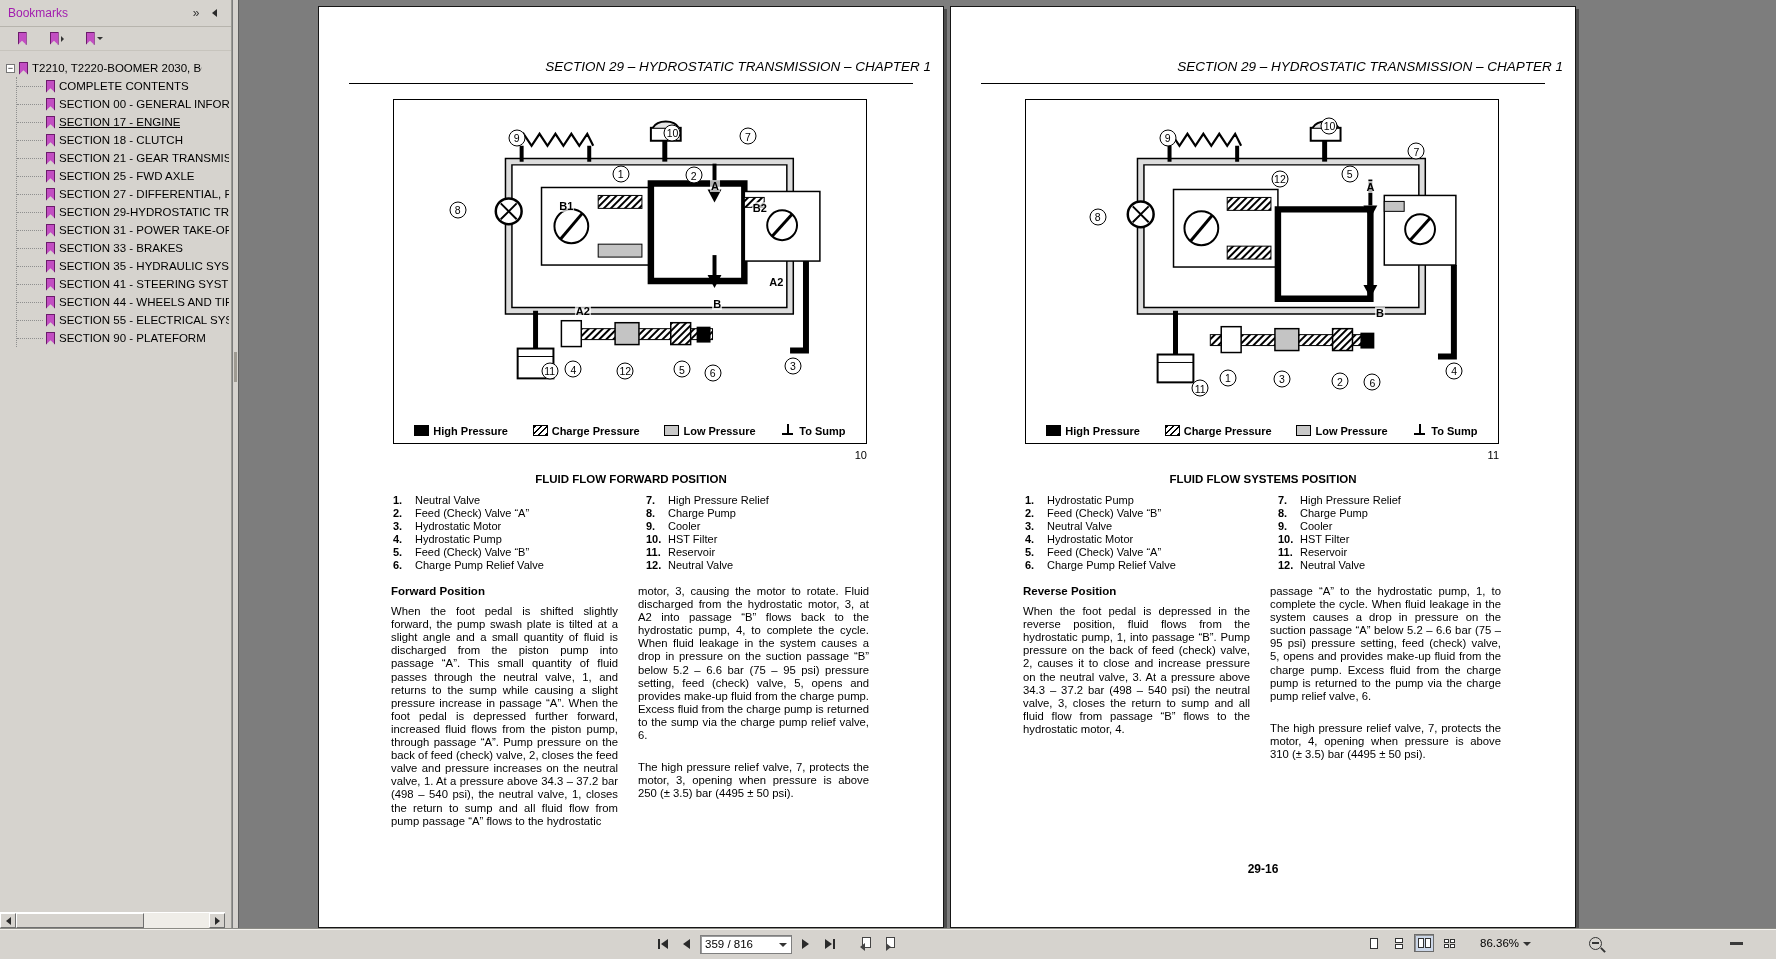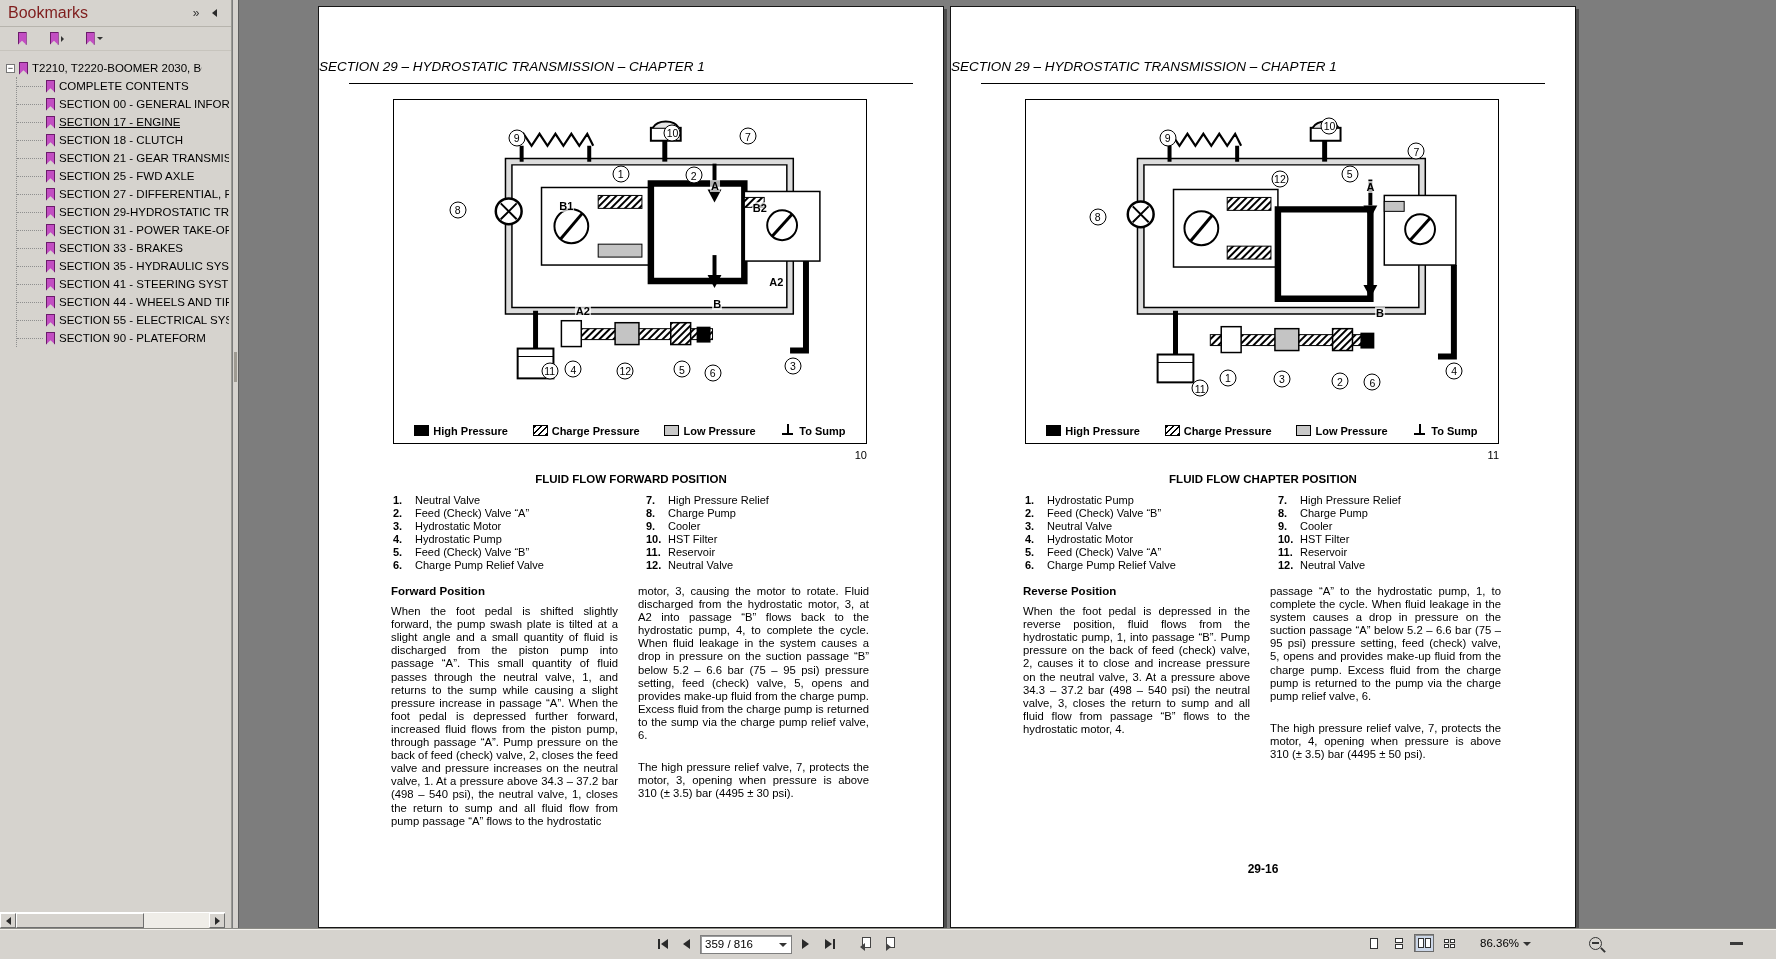--- a/index.html
+++ b/index.html
@@ -2,21 +2,21 @@
 <html><head>
 <meta charset="utf-8">
 <style>
   * { margin:0; padding:0; box-sizing:border-box; }
   html,body { width:1776px; height:959px; overflow:hidden; }
   body { font-family:"Liberation Sans", sans-serif; background:#7d7d7d; position:relative; }
 
   
   .sidebar { position:absolute; left:0; top:0; width:232px; height:928px; background:#d6d3ce; border-right:1px solid #9a9a94; }
   .sidebar-header { height:27px; display:flex; align-items:center; padding:0 8px; border-bottom:1px solid #b7b4ad; }
-  .sidebar-title { font-size:16px; color:#7f1d1d; flex:1; }
+  .sidebar-title { font-size:12px; color:#a21caf; flex:1; }
   .hdr-btn { width:18px; height:16px; display:flex; align-items:center; justify-content:center; font-size:12px; color:#333; cursor:default; }
   .sidebar-tools { height:24px; display:flex; align-items:center; gap:16px; padding:0 12px; border-bottom:1px solid #c7c4bd; }
   .tool-btn { width:20px; height:18px; display:flex; align-items:center; justify-content:center; gap:2px; }
   .bm-icon { width:9px; height:13px; background:#c24ec2; border:1px solid #6b1b6b;
              clip-path:polygon(0 0,100% 0,100% 100%,50% 68%,0 100%); flex:none; }
   .mini-mark { width:0; height:0; border:3px solid transparent; border-left-color:#333; }
   .mini-mark.down { border:3px solid transparent; border-top-color:#333; margin-top:3px; }
 
   .tree { padding:8px 0 0 6px; font-size:11.5px; color:#000; }
   .tree-row { height:18px; display:flex; align-items:center; gap:4px; white-space:nowrap; }
@@ -34,21 +34,21 @@
 
   .splitter { position:absolute; left:233px; top:0; width:6px; height:928px; background:#d6d3ce; border-right:1px solid #5e5e5e; }
   .splitter-handle { position:absolute; left:1px; top:352px; width:3px; height:30px; background:#9e9a92; }
 
   
   .main { position:absolute; left:240px; top:0; right:0; height:928px; background:#7d7d7d; }
   .page { position:absolute; top:6px; width:626px; height:922px; background:#fff; border:1px solid #161616; box-shadow:3px 3px 0 rgba(0,0,0,0.38); }
   .page.p0 { left:78px; }
   .page.p1 { left:710px; }
 
-  .page-header { position:absolute; top:52px; left:0; right:12px; text-align:left; font-style:italic; font-size:13.5px; color:#000; }
+  .page-header { position:absolute; top:52px; left:0; right:12px; text-align:right; font-style:italic; font-size:13.5px; color:#000; }
   .header-rule { position:absolute; top:76px; left:30px; right:30px; border-top:1.5px solid #000; }
 
   .figure-box { position:absolute; top:92px; left:74px; width:474px; height:345px; border:1.5px solid #000; }
   .schematic { position:absolute; inset:0; width:100%; height:100%; }
   .callout-layer { position:absolute; inset:0; }
   .callout { position:absolute; transform:translate(-50%,-50%); width:17px; height:17px; border:1.4px solid #000; border-radius:50%; background:#fff; font-size:10.5px; display:flex; align-items:center; justify-content:center; }
   .diagram-letter { position:absolute; transform:translate(-50%,-50%); font-weight:bold; font-size:11px; background:rgba(255,255,255,.7); padding:0 1px; }
   .legend-row { position:absolute; left:8px; right:8px; bottom:6px; display:flex; justify-content:space-around; align-items:center; font-weight:bold; font-size:11px; }
   .legend-item { display:flex; align-items:center; }
   .swatch { width:15px; height:11px; border:1px solid #000; margin-right:4px; flex:none; display:inline-block; }
@@ -396,21 +396,21 @@
       <div class="body-heading">Forward Position</div>
       <div>
 
       <p class="body-para">When the foot pedal is shifted slightly forward, the pump swash plate is tilted at a slight angle and a small quantity of fluid is discharged from the piston pump into passage “A”. This small quantity of fluid passes through the neutral valve, 1, and returns to the sump while causing a slight pressure increase in passage “A”. When the foot pedal is depressed further forward, increased fluid flows from the piston pump, through passage “A”. Pump pressure on the back of feed (check) valve, 2, closes the feed valve and pressure increases on the neutral valve, 1. At a pressure above 34.3 – 37.2 bar (498 – 540 psi), the neutral valve, 1, closes the return to sump and all fluid flow from pump passage “A” flows to the hydrostatic</p>
         </div>
     </div>
     <div class="body-col c2">
       <div>
 
       <p class="body-para">motor, 3, causing the motor to rotate. Fluid discharged from the hydrostatic motor, 3, at A2 into passage “B” flows back to the hydrostatic pump, 4, to complete the cycle. When fluid leakage in the system causes a drop in pressure on the suction passage “B” below 5.2 – 6.6 bar (75 – 95 psi) pressure setting, feed (check) valve, 5, opens and provides make-up fluid from the charge pump. Excess fluid from the charge pump is returned to the sump via the charge pump relief valve, 6.</p>
-          <p class="body-para">The high pressure relief valve, 7, protects the motor, 3, opening when pressure is above 310 (± 3.5) bar (4495 ± 30 psi).</p>
+          <p class="body-para">The high pressure relief valve, 7, protects the motor, 3, opening when pressure is above 250 (± 3.5) bar (4495 ± 50 psi).</p>
         </div>
     </div>
 
   </div>
 
   <div class="page p1">
     <div class="page-header">SECTION 29 – HYDROSTATIC TRANSMISSION – CHAPTER 1</div>
     <div class="header-rule"></div>
 
     <div class="figure-box">
@@ -486,21 +486,21 @@
           </span>
 
           <span class="legend-item">
             <span class="swatch sump"></span>
             <span>To Sump</span>
           </span>
         </div>
     </div>
 
     <div class="fig-number">11</div>
-    <div class="fig-caption">FLUID FLOW CHAPTER POSITION</div>
+    <div class="fig-caption">FLUID FLOW SYSTEMS POSITION</div>
 
     <div class="parts-col c1">
 
         <div class="part">
           <span class="part-num">1.</span>
           <span class="part-text">Hydrostatic Pump</span>
         </div>
 
         <div class="part">
           <span class="part-num">2.</span>

